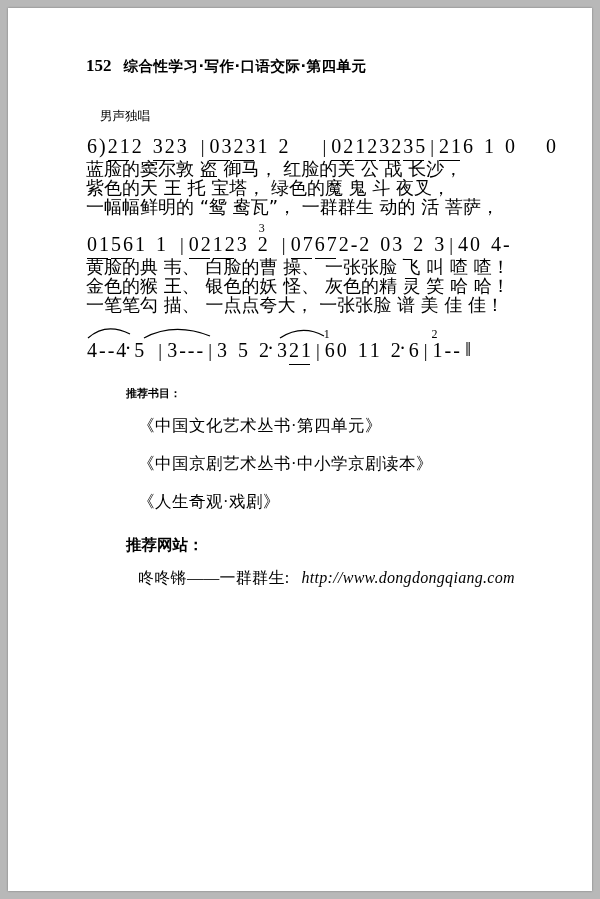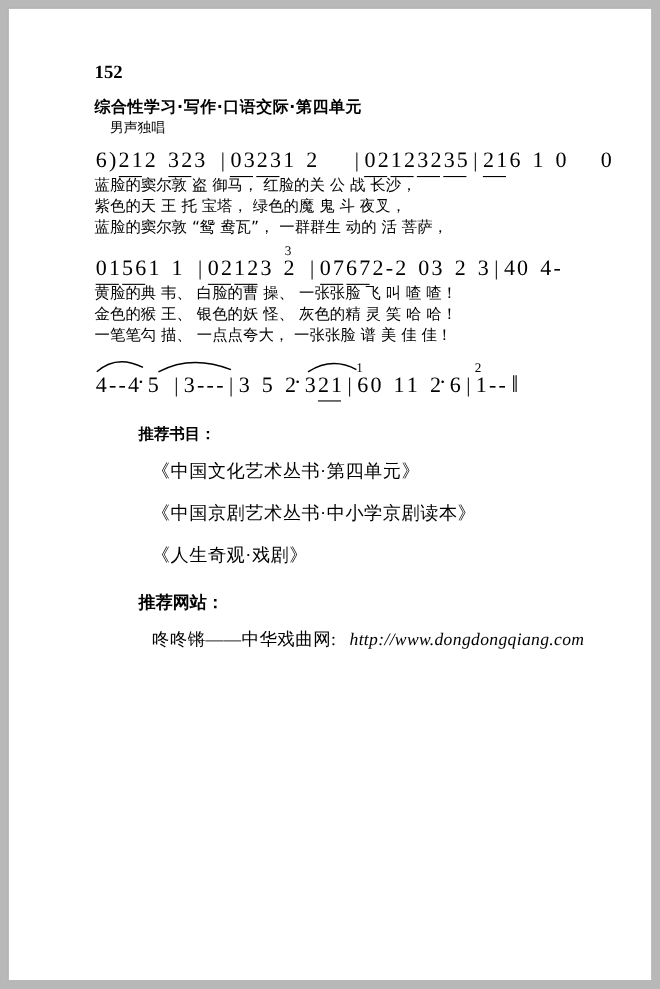--- a/index.html
+++ b/index.html
@@ -22,21 +22,20 @@
     background: #ffffff;
     box-shadow: 0 0 2px rgba(0,0,0,0.35);
   }
   .header {
     position: absolute;
     left: 78px;
     top: 48px;
     display: flex;
     align-items: baseline;
     gap: 12px;
-    flex-direction: column;
   }
   .pagenum {
     font-family: "Liberation Serif", serif;
     font-weight: bold;
     font-size: 17px;
     color: #000;
   }
   .headertitle {
     font-family: "DejaVu Sans", sans-serif;
     font-weight: bold;
@@ -107,40 +106,40 @@
   .sup {
     position: relative;
     top: -8px;
     font-size: 12px;
   }
 
   
   .lyrics {
     display: flex;
     font-family: "DejaVu Sans", sans-serif;
-    font-size: 14px;
+    font-size: 18px;
     color: #000;
     height: 19px;
     align-items: center;
     white-space: nowrap;
   }
 
   .lyricblock { margin-top: 1px; }
 
   
   .booklist {
     position: absolute;
     left: 118px;
     top: 378px;
     width: 420px;
   }
   .sect-title {
     font-family: "DejaVu Sans", sans-serif;
     font-weight: bold;
-    font-size: 14px;
+    font-size: 11px;
     color: #000;
     margin-bottom: 14px;
   }
   .book-item {
     font-family: "Liberation Serif", serif;
     font-size: 16.5px;
     color: #000;
     margin: 0 0 16px 12px;
     letter-spacing: 0.5px;
   }
@@ -202,21 +201,21 @@
           <span class="grp beam1"><span class="n">2</span><span class="n">1</span></span>
           <span class="n wide">6</span>
           <span class="n wide">1</span>
           <span class="n w30">0</span>
           <span class="n">0</span>
         </div>
       </div>
       <div class="lyricblock">
         <div class="lyrics">蓝脸的窦尔敦  盗  御马，      红脸的关  公   战   长沙，</div>
         <div class="lyrics">紫色的天  王    托  宝塔，     绿色的魔  鬼  斗   夜叉，</div>
-        <div class="lyrics">蓝脸的窦尔敦    “鸳  鸯瓦”，   一群群生  动的  活   菩萨，</div>
+        <div class="lyrics">一幅幅鲜明的    “鸳  鸯瓦”，   一群群生  动的  活   菩萨，</div>
       </div>
     </div>
 
     <div style="margin-top:14px">
       <div class="sysline">
         <div class="notes">
           <span class="grp beam1"><span class="n">0</span><span class="n">1</span></span>
           <span class="grp beam1"><span class="n">5</span><span class="n">6</span></span>
           <span class="n wide">1</span>
           <span class="n wide">1</span>
@@ -292,17 +291,17 @@
   </div>
 
   <div class="booklist">
     <div class="sect-title">推荐书目：</div>
     <div class="book-item">《中国文化艺术丛书·第四单元》</div>
     <div class="book-item">《中国京剧艺术丛书·中小学京剧读本》</div>
     <div class="book-item">《人生奇观·戏剧》</div>
 
     <div class="site-title">推荐网站：</div>
     <div class="site-line">
-      <span>咚咚锵——中华戏曲网:</span><span class="url">http://www.dongdongqiang.com</span>
+      <span>咚咚锵——一群群生:</span><span class="url">http://www.dongdongqiang.com</span>
     </div>
   </div>
 
 </div>
 
 </body></html>

